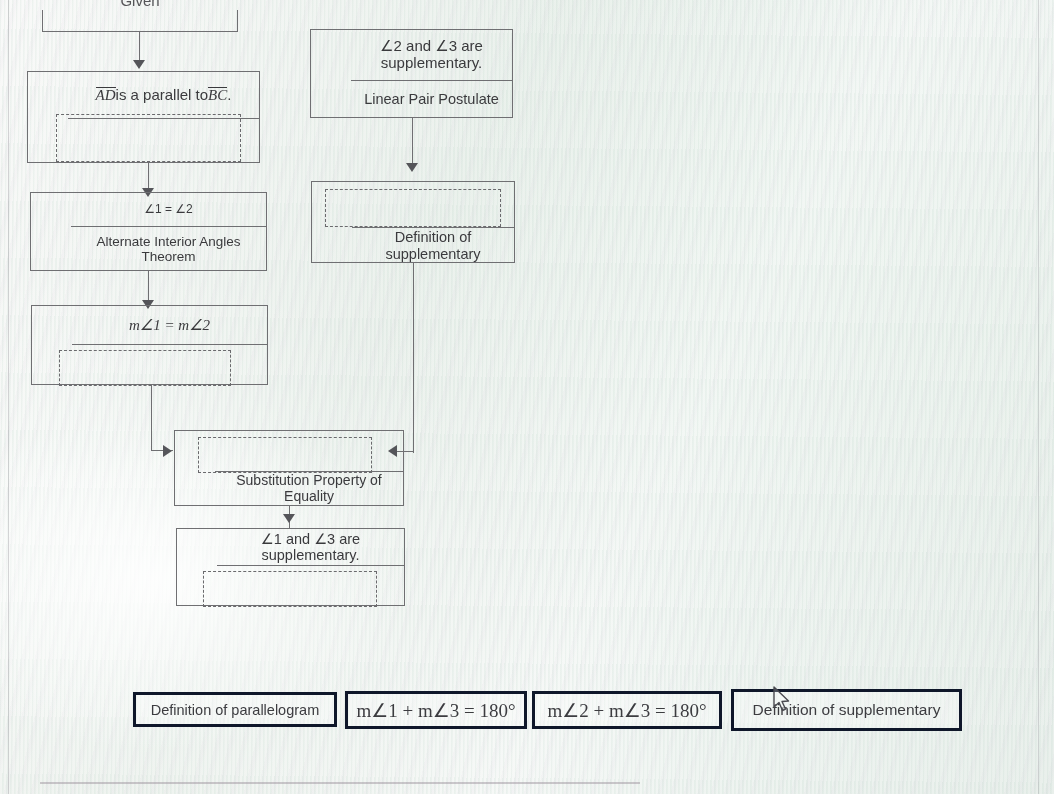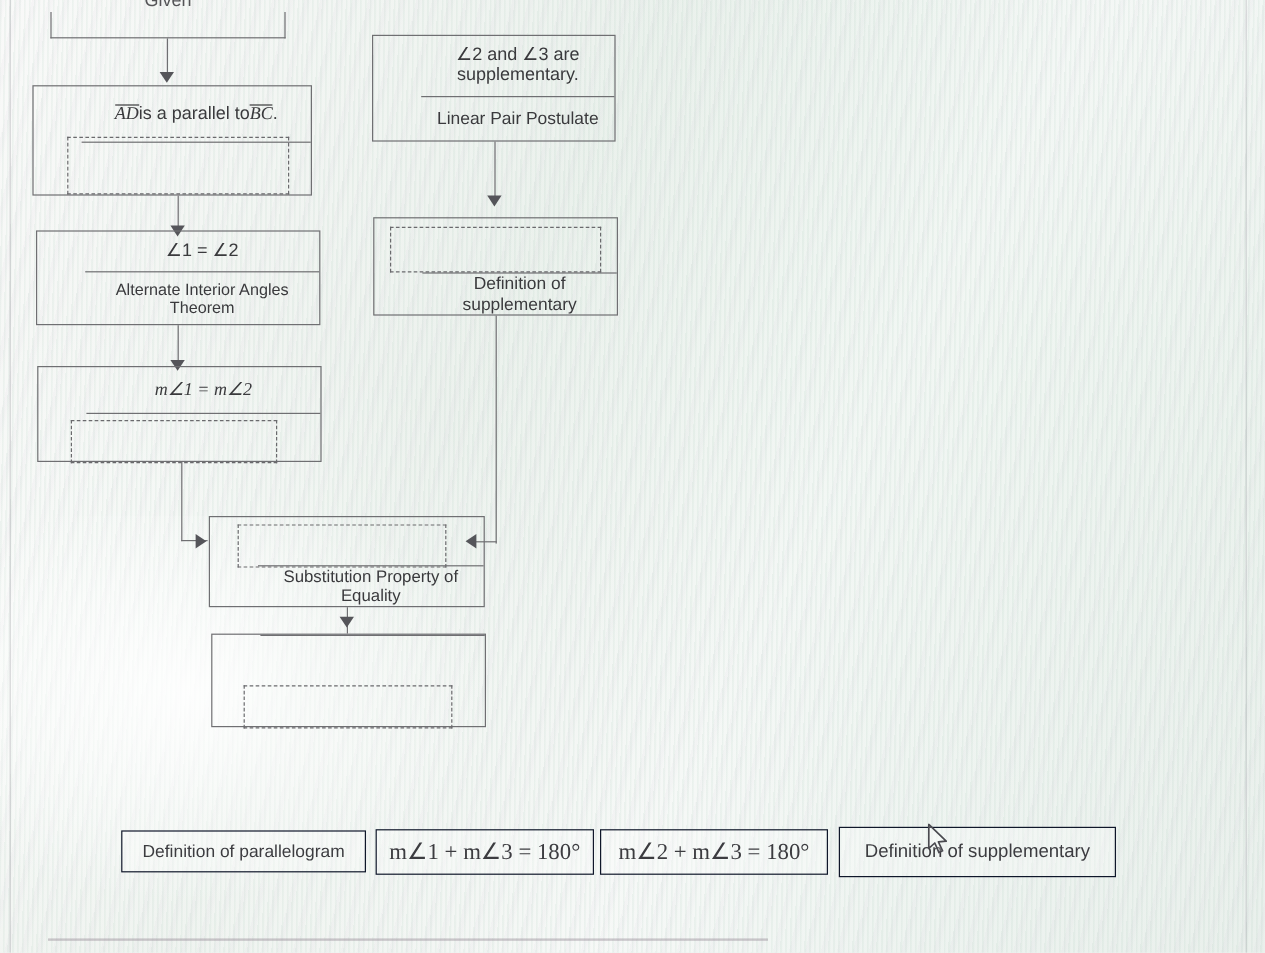--- a/index.html
+++ b/index.html
@@ -79,25 +79,26 @@
   .arrow-l{position:absolute;width:0;height:0;border-top:6px solid transparent;border-bottom:6px solid transparent;border-right:9px solid #55555a;}
 
   
   #given-bracket{position:absolute;left:42px;top:10px;width:196px;height:22px;
     border-left:1.4px solid #6f6f72;border-right:1.4px solid #6f6f72;border-bottom:1.4px solid #6f6f72;box-sizing:border-box;}
   #given-label{position:absolute;left:42px;top:-8px;width:196px;text-align:center;color:#555558;font-size:15px;}
 
   
   .tile{
     position:absolute;
-    border:1px solid #0f172a;
+    border:3px solid #0f172a;
     background:rgba(255,255,255,0.28);
     display:flex;align-items:center;justify-content:center;
     color:#3c3c40;box-sizing:border-box;
     text-align:center;
+    margin-left:32px;
   }
   .mathi{font-family:"Liberation Serif", serif;font-style:italic;}
   .mathn{font-family:"Liberation Serif", serif;font-style:normal;}
   .ovl{border-top:1.3px solid #3a3a3d;padding-top:0px;display:inline-block;line-height:1.0;}
 
   #edge-left{position:absolute;left:8px;top:0;width:1px;height:794px;background:rgba(140,140,145,.35);z-index:2;}
   #edge-right{position:absolute;left:1038px;top:0;width:1px;height:794px;background:rgba(140,140,145,.30);z-index:2;}
   #edge-bottom{position:absolute;left:40px;top:782px;width:600px;height:1.5px;background:rgba(150,140,150,.45);z-index:2;}
 
   
@@ -129,21 +130,21 @@
         <span>.</span>
     </div>
     <div class="rule" style="height:45px;font-size:14px;"></div>
   </div>
   <div class="slot" style="left:56px;top:114px;width:185px;height:48px;"></div>
 
   <div class="vline" style="left:148px;top:163px;height:28px;"></div>
   <div class="arrow-d" style="left:142px;top:188px;"></div>
 
   <div class="fbox" id="node-angle1-eq-angle2" style="left:30px;top:192px;width:237px;height:79px;">
-    <div class="stmt" style="height:33px;font-size:15px;">∠1 = ∠2</div>
+    <div class="stmt" style="height:33px;font-size:12px;">∠1 = ∠2</div>
     <div class="rule" style="height:45px;font-size:13.5px;">Alternate Interior Angles Theorem</div>
   </div>
 
   <div class="vline" style="left:148px;top:271px;height:32px;"></div>
   <div class="arrow-d" style="left:142px;top:300px;"></div>
 
   <div class="fbox" id="node-m1-eq-m2" style="left:31px;top:305px;width:237px;height:80px;">
     <div class="stmt" style="height:38px;font-size:15px;">
       <span class="mathi">m∠1 = m∠2</span>
     </div>
@@ -176,20 +177,21 @@
   <div class="fbox" id="node-substitution" style="left:174px;top:430px;width:230px;height:76px;">
     <div class="stmt" style="height:40px;"></div>
     <div class="rule" style="height:34px;font-size:14px;text-align:center;">Substitution Property of Equality</div>
   </div>
   <div class="slot" style="left:198px;top:437px;width:174px;height:36px;"></div>
 
   <div class="vline" style="left:289px;top:506px;height:22px;"></div>
   <div class="arrow-d" style="left:283px;top:514px;"></div>
 
   <div class="fbox" id="node-conclusion" style="left:176px;top:528px;width:229px;height:78px;">
+    <div class="stmt" style="height:36px;font-size:14.5px;">∠1 and ∠3 are supplementary.</div>
     <div class="rule" style="height:41px;"></div>
   </div>
   <div class="slot" style="left:203px;top:571px;width:174px;height:36px;"></div>
 
   <div class="tile" style="left:101px;top:692px;width:204px;height:35px;font-size:14.5px;">Definition of parallelogram</div>
 
   <div class="tile mathn" style="left:313px;top:691px;width:182px;height:38px;font-size:19px;">m∠1 + m∠3 = 180°</div>
 
   <div class="tile mathn" style="left:500px;top:691px;width:190px;height:38px;font-size:19px;">m∠2 + m∠3 = 180°</div>
 

